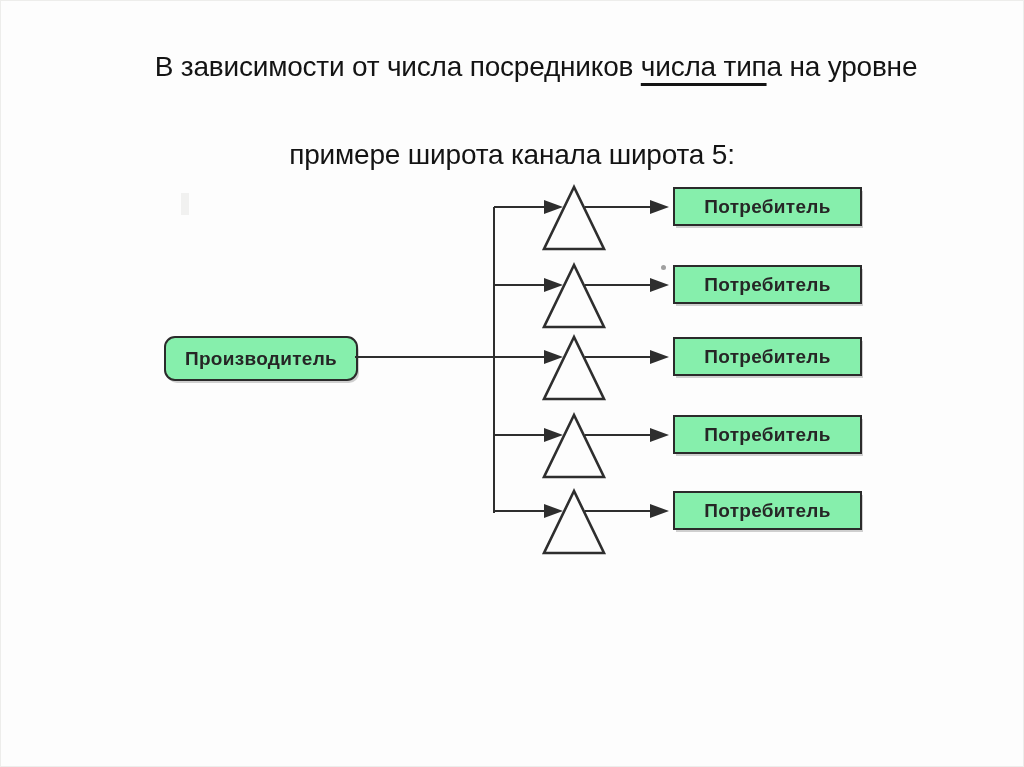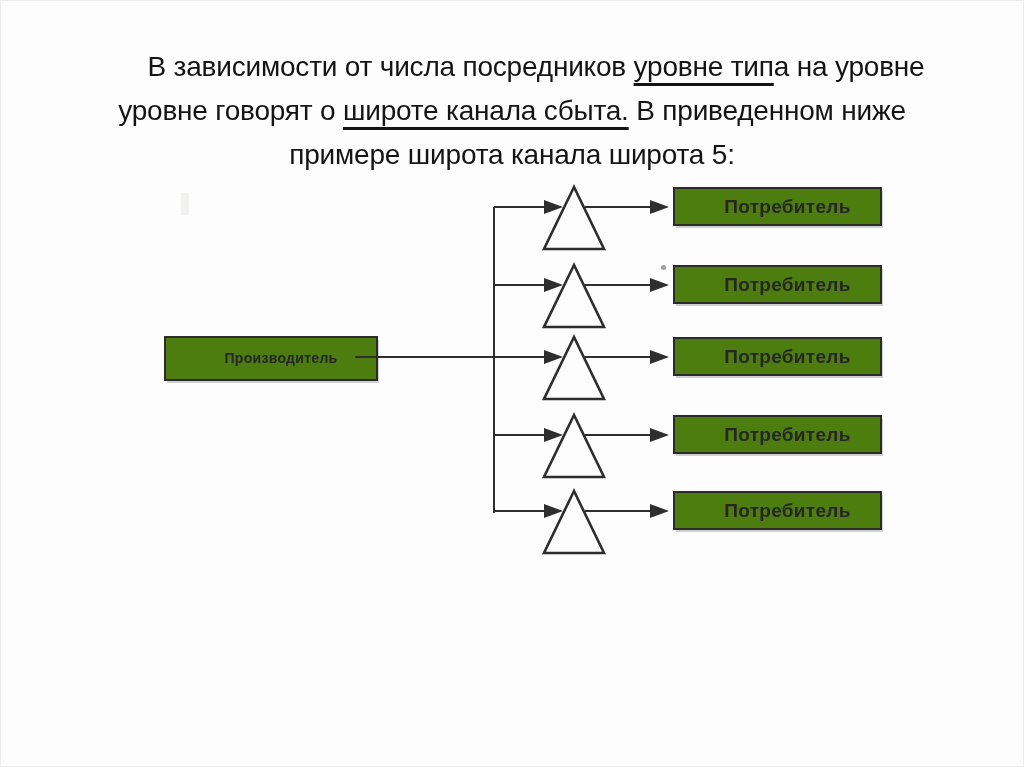--- a/index.html
+++ b/index.html
@@ -32,35 +32,35 @@
   .hline { position:absolute; height:2px; background:#2e2e2e; }
   .vline { position:absolute; width:2px;  background:#2e2e2e; }
   .arrowhead {
     position:absolute; width:0; height:0;
     border-top:7px solid transparent;
     border-bottom:7px solid transparent;
     border-left:19px solid #2e2e2e;
   }
   .nodebox {
     position:absolute;
-    background:#4d7c0f;
+    background:#86efac;
     border:2px solid #2b2b2b;
     box-shadow:2px 3px 0 -1px rgba(90,90,90,0.28);
     text-align:center;
     font-weight:bold;
     color:#262626;
     letter-spacing:0.3px;
     box-sizing:content-box;
-    padding-left:20px;
   }
   .producer {
     left:163px; top:335px;
     width:190px; height:41px;
     line-height:41px;
-    font-size:14px;
+    font-size:19px;
+    border-radius:11px;
   }
   .consumer {
     left:672px; top:23px;
     width:185px; height:35px;
     line-height:35px;
     font-size:19px;
   }
   .row { position:absolute; left:0; width:1024px; height:86px; }
   .row-1 { top:163px; }
   .row-2 { top:241px; }
@@ -80,22 +80,22 @@
                   background:#8f8f8f; border-radius:50%; opacity:.85; }
   .speck-smudge { position:absolute; left:180px; top:192px; width:8px; height:22px;
                   background:#f1f1f0; }
 </style>
 </head>
 <body>
 
 <div class="slide">
 
   <div class="title">
-    <span><span>В зависимости от числа посредников </span><span class="u">уровне тип</span><span>а на уровне</span></span><br>
-    <span><span>уровне говорят о </span><span class="u">широте канала сбыта.</span><span> В приведенном ниже</span></span><br>
+    <span><span>В зависимости от числа посредников </span><span class="u">числа тип</span><span>а на уровне</span></span><br>
+    <br>
     <span>примере широта канала широта 5:</span>
   </div>
 
   <div class="nodebox producer">
     <span>Производитель</span>
   </div>
 
   <div class="hline main-line"></div>
 
   <div class="vline trunk"></div>

